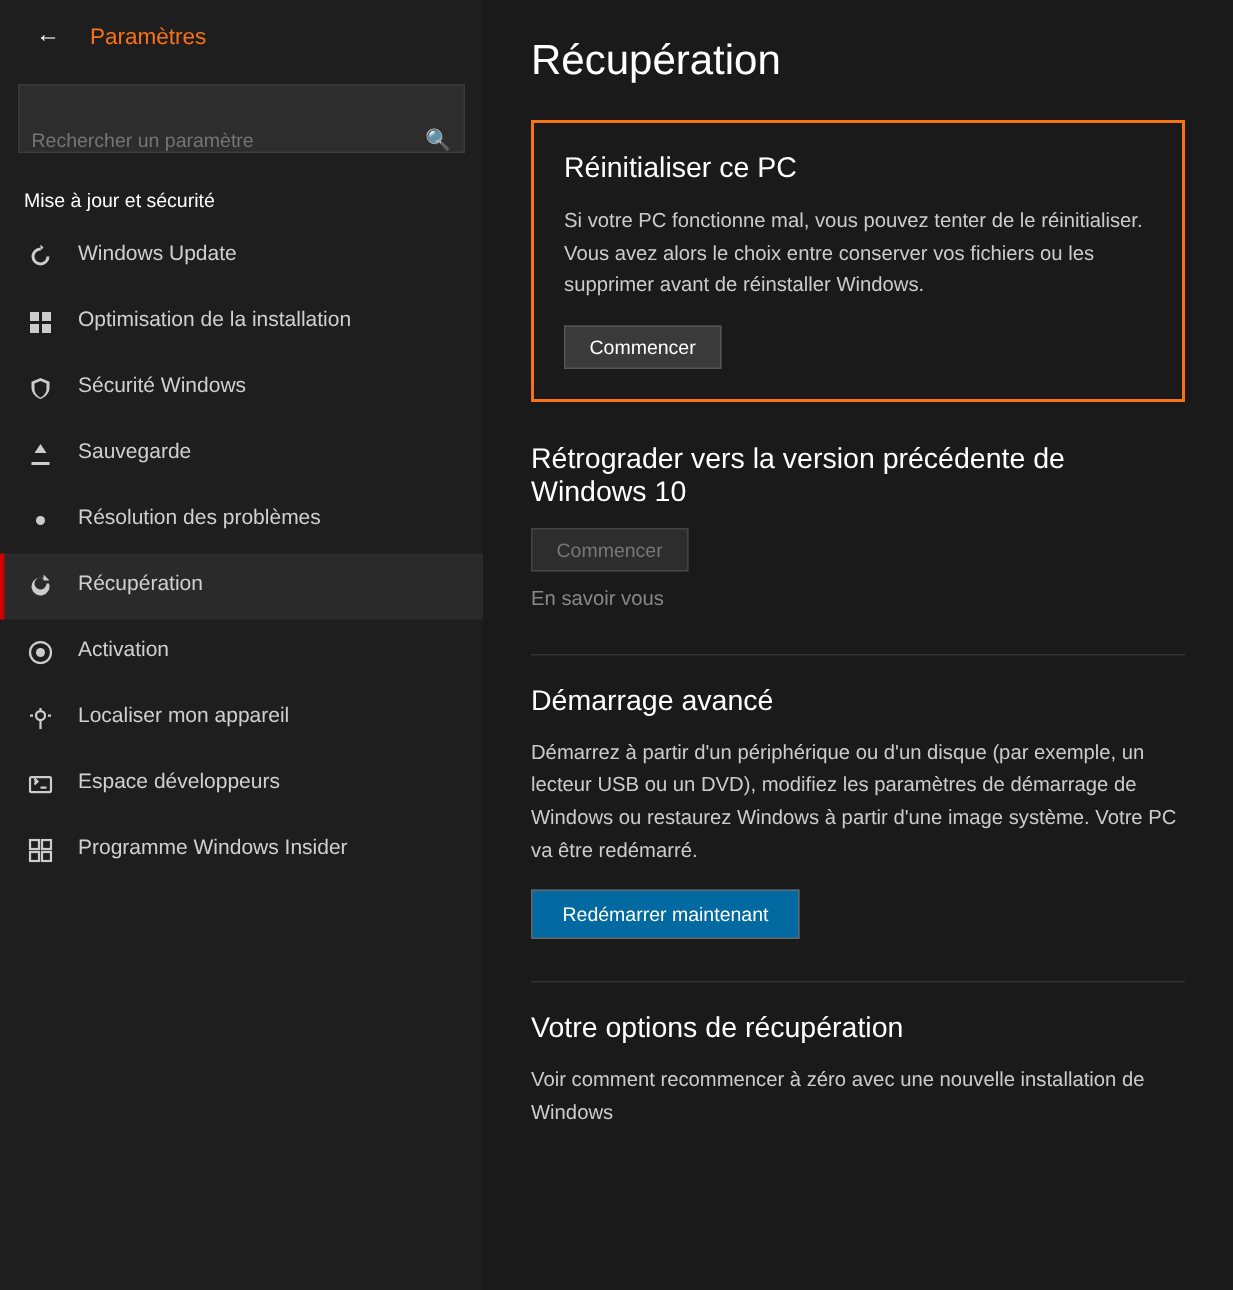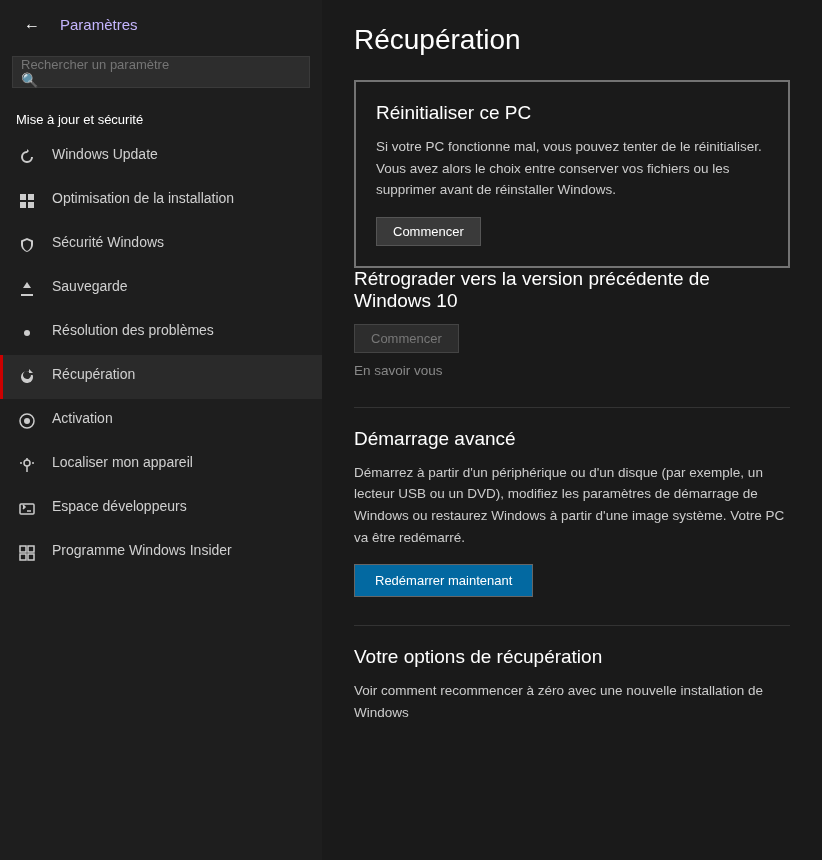--- a/index.html
+++ b/index.html
@@ -42,33 +42,32 @@
       background: transparent;
       border: none;
       color: #ffffff;
       font-size: 16px;
       margin-right: 12px;
       flex-shrink: 0;
     }
 
     .sidebar-title {
       font-size: 15px;
-      color: #c4b5fd;
+      color: #f97316;
       font-weight: 400;
     }
 
     .search-box {
       margin: 8px 12px 12px 12px;
       display: flex;
-      align-items: flex-start;
+      align-items: flex-end;
       background: #2d2d2d;
       border: 1px solid #3a3a3a;
-      height: 32px;
+      height: 46px;
       padding: 0 8px;
-      flex-direction: column;
     }
 
     .search-input {
       background: transparent;
       border: none;
       outline: none;
       color: #aaaaaa;
       font-size: 13px;
       flex: 1;
       font-family: 'Segoe UI', Arial, sans-serif;
@@ -125,22 +124,23 @@
 
     .page-title {
       font-size: 28px;
       font-weight: 300;
       color: #ffffff;
       margin-bottom: 24px;
     }
 
     
     .section-box {
-      border: 2px solid #737373;
+      border: 2px solid #f97316;
       padding: 20px 20px 20px 20px;
+      margin-bottom: 28px;
     }
 
     .section-heading {
       font-size: 19px;
       font-weight: 400;
       color: #ffffff;
       margin-bottom: 12px;
     }
 
     .section-description {

